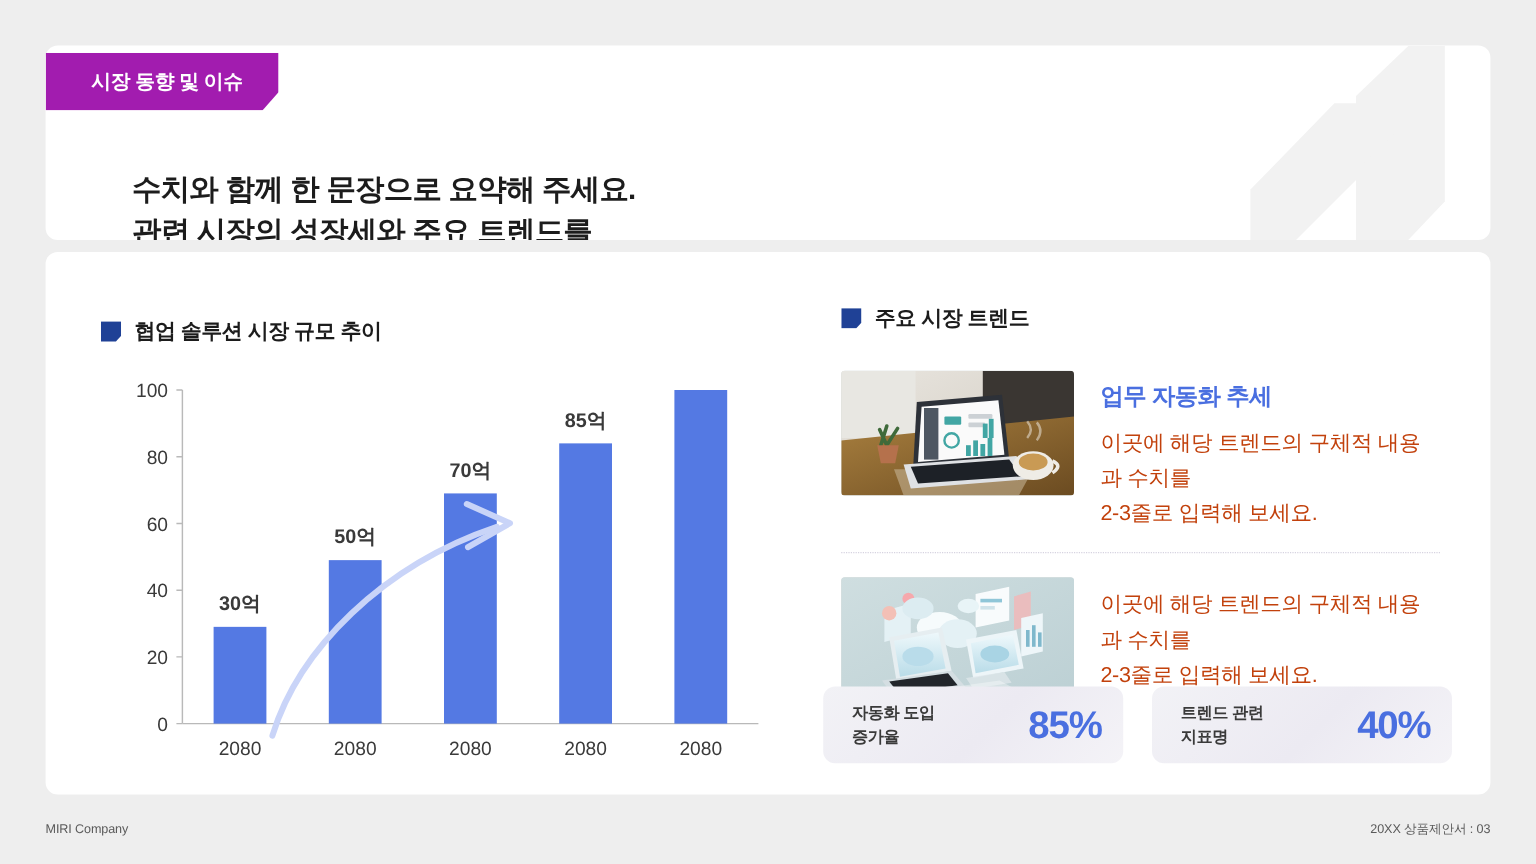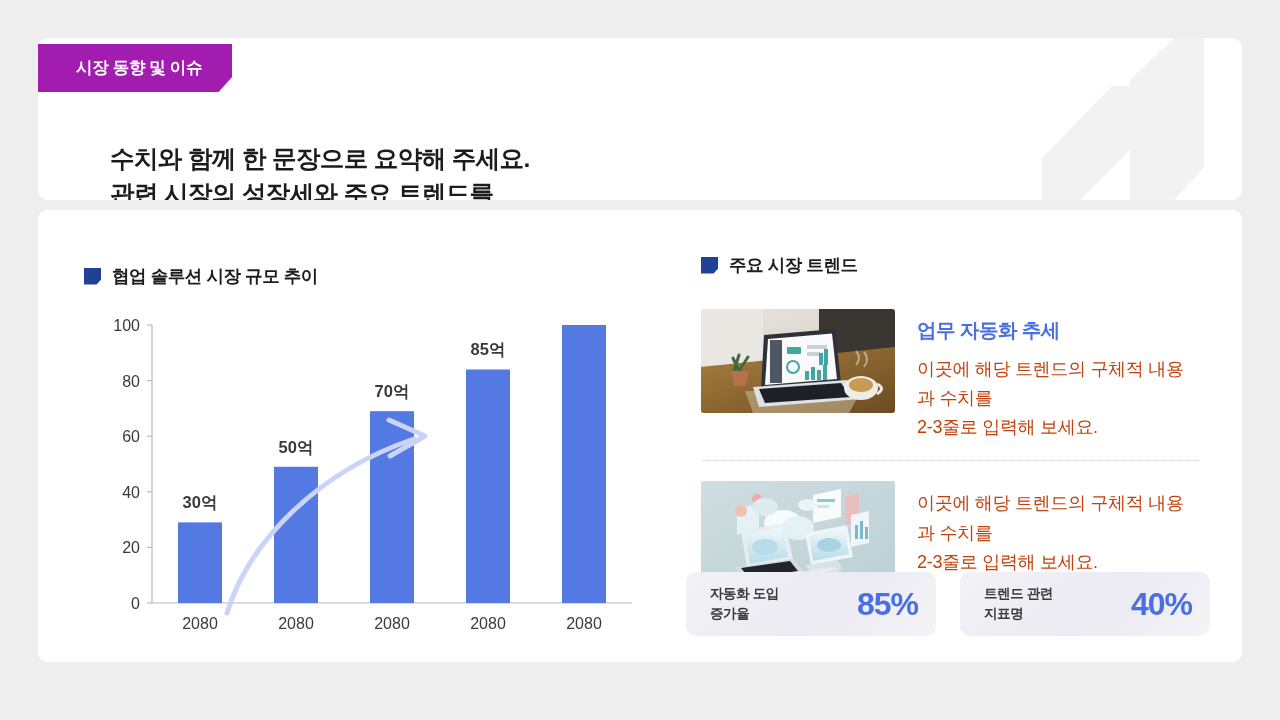--- a/index.html
+++ b/index.html
@@ -436,14 +436,18 @@
         <div class="stat-label">
           <span>트렌드 관련</span>
           <span>지표명</span>
         </div>
         <div class="stat-value">40%</div>
       </div>
     </div>
 
   </div>
 
+  <div class="footer">
+    <div>MIRI Company</div>
+    <div>20XX 상품제안서 : 03</div>
+  </div>
 
 </div>
 
 </body></html>

